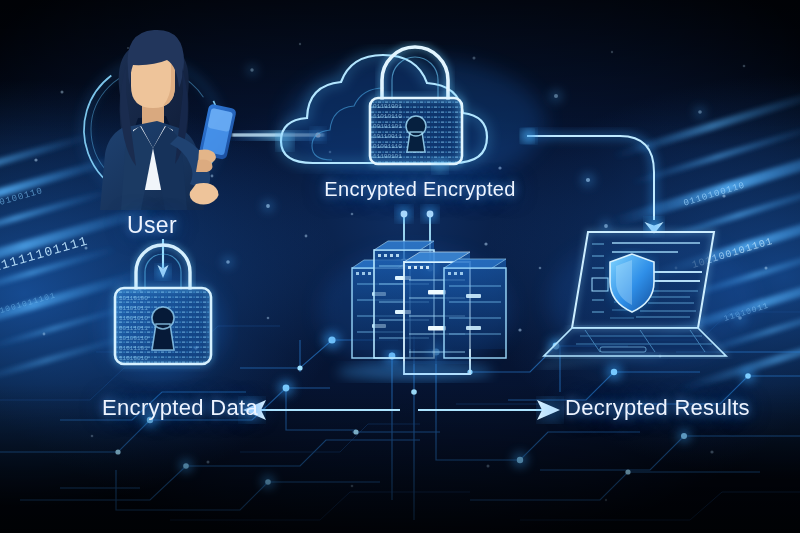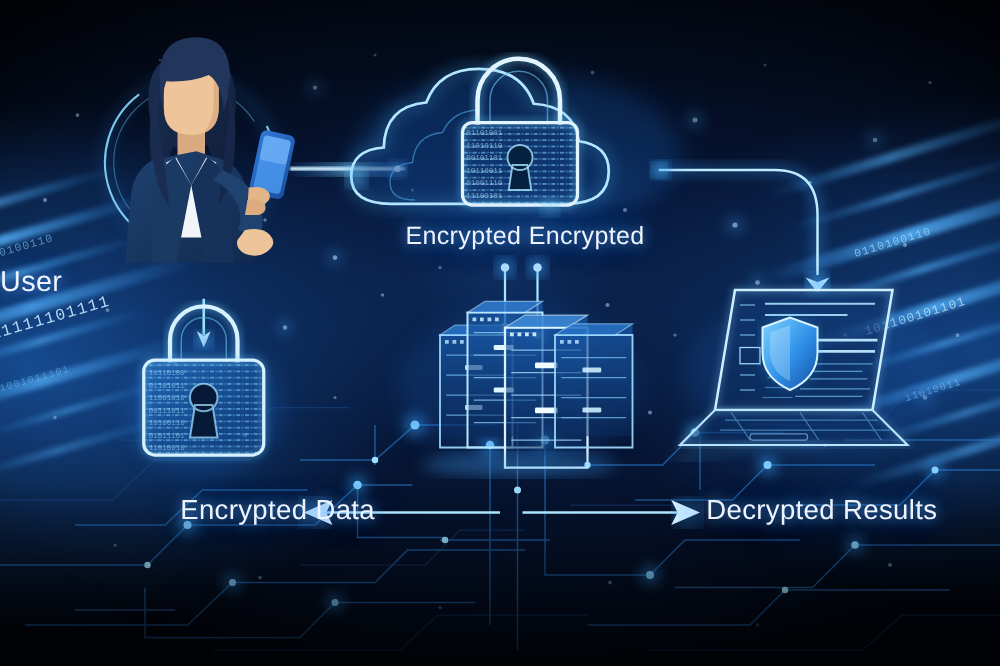--- a/index.html
+++ b/index.html
@@ -2,23 +2,23 @@
 <html><head>
 <meta charset="utf-8">
 <title>Encrypted Processing Diagram</title>
 <style>
   html,body{margin:0;padding:0;background:#000;}
   body{width:800px;height:533px;overflow:hidden;font-family:"Liberation Sans",sans-serif;}
   #stage{position:relative;width:800px;height:533px;overflow:hidden;background:#030a1a;}
   #stage svg.layer{position:absolute;left:0;top:0;width:800px;height:533px;}
   .lbl{position:absolute;color:#eef4ff;font-family:"Liberation Sans",sans-serif;
        letter-spacing:.3px;white-space:nowrap;text-shadow:0 0 10px rgba(90,170,255,.85),0 0 22px rgba(40,110,220,.5);}
-  #lbl-user{left:0;top:212px;width:304px;font-size:23px;}
+  #lbl-user{left:0;top:212px;width:304px;text-align:center;font-size:23px;}
   #lbl-proc{left:235px;top:178px;width:370px;text-align:center;font-size:20px;}
-  #lbl-enc{left:60px;top:395px;width:240px;text-align:right;font-size:22px;}
+  #lbl-enc{left:60px;top:395px;width:240px;text-align:center;font-size:22px;}
   #lbl-dec{left:565px;top:395px;width:240px;text-align:left;font-size:22px;}
 </style>
 </head>
 <body>
 
 <div id="stage">
 
   <svg class="layer" viewBox="0 0 800 533">
     <defs>
       <radialGradient id="bgGlowC" cx="50%" cy="42%" r="62%">

